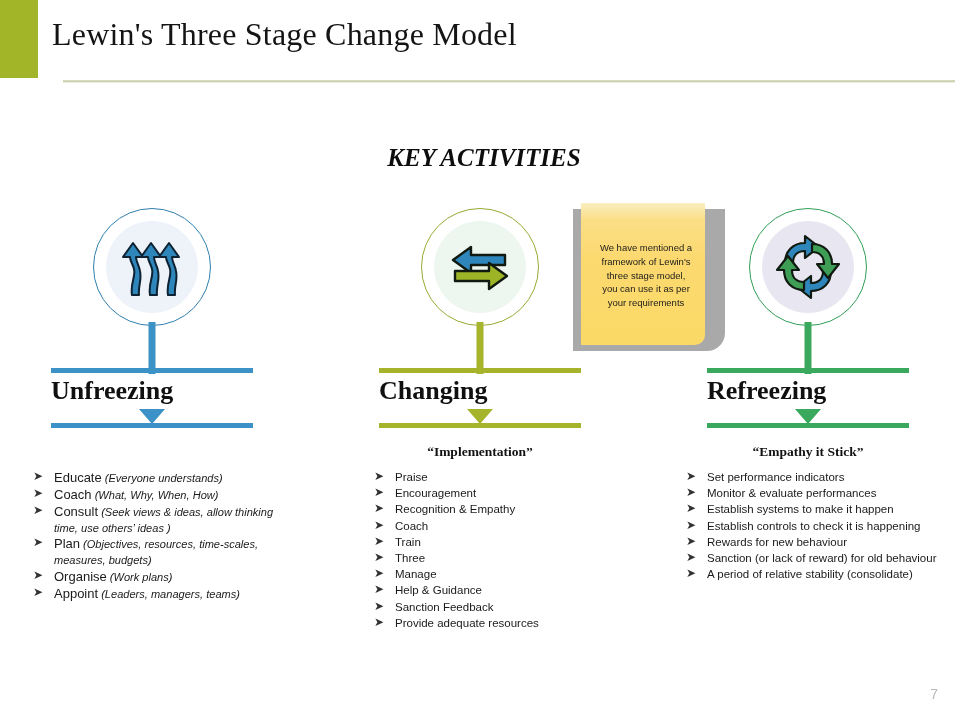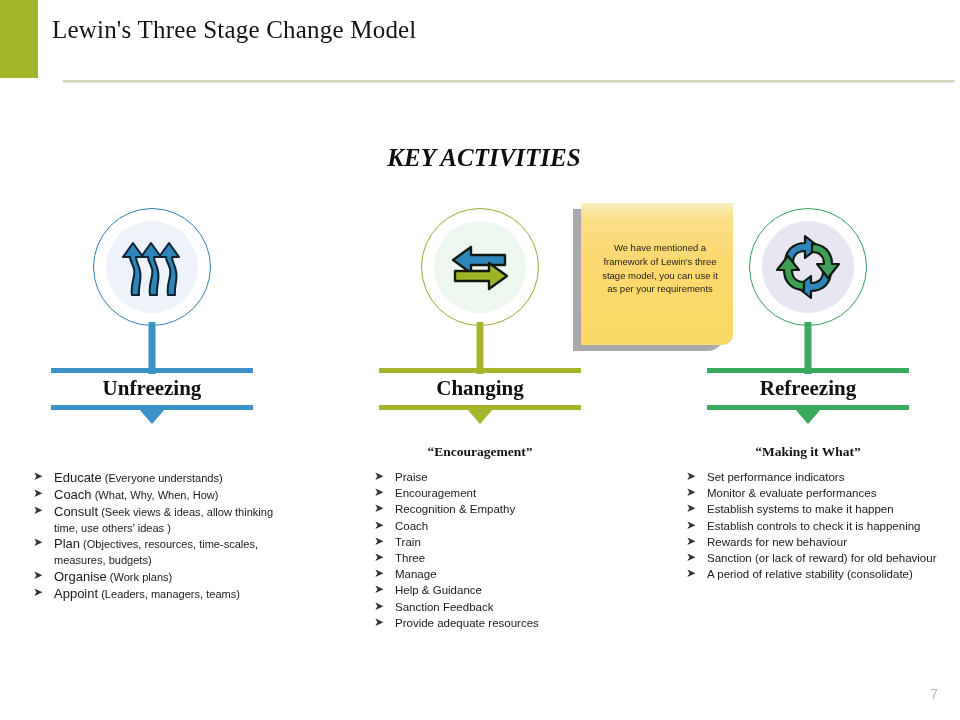--- a/index.html
+++ b/index.html
@@ -21,21 +21,21 @@
     position: absolute;
     left: 0; top: 0;
     width: 38px; height: 78px;
     background: #a2b428;
   }
   #slide-title {
     position: absolute;
     left: 52px; top: 16px;
     width: 700px;
     font-family: "Liberation Serif", serif;
-    font-size: 25px;
+    font-size: 32px;
     font-weight: 400;
     color: #141414;
     letter-spacing: 0.2px;
     white-space: nowrap;
   }
   #header-divider {
     position: absolute;
     left: 63px; top: 80px;
     width: 892px; height: 3px;
     background: linear-gradient(to bottom, #d9d9c8 0 1px, #c9cfa8 1px 2px, #eef0e2 2px 3px);
@@ -101,26 +101,26 @@
     left: 50%;
     transform: translateX(-50%);
     width: 202px;
   }
   .stage-band { top: 368px; }
   .band-rule { width: 100%; height: 5px; }
   #stage-col-0 .band-rule { background: #3c92c6; }
   #stage-col-1 .band-rule { background: #a6b42c; }
   #stage-col-2 .band-rule { background: #3aa85d; }
   .stage-title {
-    text-align: center;
+    text-align: left;
     font-family: "Liberation Serif", serif;
-    font-size: 21px;
+    font-size: 26px;
     font-weight: 700;
     color: #101010;
-    padding: 4px 0 5px 0;
+    padding: 4px 0 17px 0;
     line-height: 1.1;
   }
   .band-caret {
     position: absolute;
     left: 50%;
     transform: translateX(-50%);
     width: 0; height: 0;
     border-left: 13px solid transparent;
     border-right: 13px solid transparent;
   }
@@ -162,41 +162,41 @@
   .bullet-item .arrow-glyph {
     position: absolute;
     left: 1px; top: -1px;
     font-size: 12px;
     color: #333;
   }
   #stage-col-0 .bullet-item { font-size: 13px; }
   #stage-col-1 .bullet-item { font-size: 11.5px; margin-bottom: 2.2px; }
   #stage-col-2 .bullet-item { font-size: 11.5px; margin-bottom: 2.2px; }
   .bullet-term { }
-  .bullet-note { font-size: 0.85em; }
+  .bullet-note { font-style: italic; font-size: 0.85em; }
 
   
   #sticky-note-wrap {
     position: absolute;
     left: 573px; top: 203px;
     width: 160px; height: 148px;
   }
   #sticky-note-shadow {
     position: absolute;
     left: 0; top: 6px;
     width: 152px; height: 142px;
     background: #9b9b9b;
     opacity: .85;
     border-radius: 0 0 18px 0;
     filter: blur(0.4px);
   }
   #sticky-note {
     position: absolute;
     left: 8px; top: 0px;
-    width: 152px; height: 142px;
+    width: 124px; height: 142px;
     background: linear-gradient(to bottom, #faeec0 0%, #fbdf86 12%, #fcd96f 40%, #fbd966 100%);
     box-sizing: border-box;
     padding: 38px 12px 10px 18px;
     border-radius: 0 0 10px 0;
   }
   #sticky-note-text {
     font-size: 9.5px;
     line-height: 1.45;
     text-align: center;
     color: #1b1b1b;
@@ -282,21 +282,21 @@
 
   <div class="stage-stem"></div>
 
   <div class="stage-band">
     <div class="band-rule"></div>
     <div class="stage-title">Changing</div>
     <div class="band-rule"></div>
     <div class="band-caret" style="top: 41px;"></div>
   </div>
 
-  <div class="stage-quote">“Encouragement”</div>
+  <div class="stage-quote">“Implementation”</div>
 
   <ul class="bullet-list">
       <li class="bullet-item"><span class="arrow-glyph">➤</span><span class="bullet-term">Praise</span></li>
       <li class="bullet-item"><span class="arrow-glyph">➤</span><span class="bullet-term">Encouragement</span></li>
       <li class="bullet-item"><span class="arrow-glyph">➤</span><span class="bullet-term">Recognition &amp; Empathy</span></li>
       <li class="bullet-item"><span class="arrow-glyph">➤</span><span class="bullet-term">Coach</span></li>
       <li class="bullet-item"><span class="arrow-glyph">➤</span><span class="bullet-term">Train</span></li>
       <li class="bullet-item"><span class="arrow-glyph">➤</span><span class="bullet-term">Three</span></li>
       <li class="bullet-item"><span class="arrow-glyph">➤</span><span class="bullet-term">Manage</span></li>
       <li class="bullet-item"><span class="arrow-glyph">➤</span><span class="bullet-term">Help &amp; Guidance</span></li>
@@ -332,21 +332,21 @@
 
   <div class="stage-stem"></div>
 
   <div class="stage-band">
     <div class="band-rule"></div>
     <div class="stage-title">Refreezing</div>
     <div class="band-rule"></div>
     <div class="band-caret" style="top: 41px;"></div>
   </div>
 
-  <div class="stage-quote">“Making it What”</div>
+  <div class="stage-quote">“Empathy it Stick”</div>
 
   <ul class="bullet-list">
       <li class="bullet-item"><span class="arrow-glyph">➤</span><span class="bullet-term">Set performance indicators</span></li>
       <li class="bullet-item"><span class="arrow-glyph">➤</span><span class="bullet-term">Monitor &amp; evaluate performances</span></li>
       <li class="bullet-item"><span class="arrow-glyph">➤</span><span class="bullet-term">Establish systems to make it happen</span></li>
       <li class="bullet-item"><span class="arrow-glyph">➤</span><span class="bullet-term">Establish controls to check it is happening</span></li>
       <li class="bullet-item"><span class="arrow-glyph">➤</span><span class="bullet-term">Rewards for new behaviour</span></li>
       <li class="bullet-item"><span class="arrow-glyph">➤</span><span class="bullet-term">Sanction (or lack of reward) for old behaviour</span></li>
       <li class="bullet-item"><span class="arrow-glyph">➤</span><span class="bullet-term">A period of relative stability (consolidate)</span></li>
     </ul>

